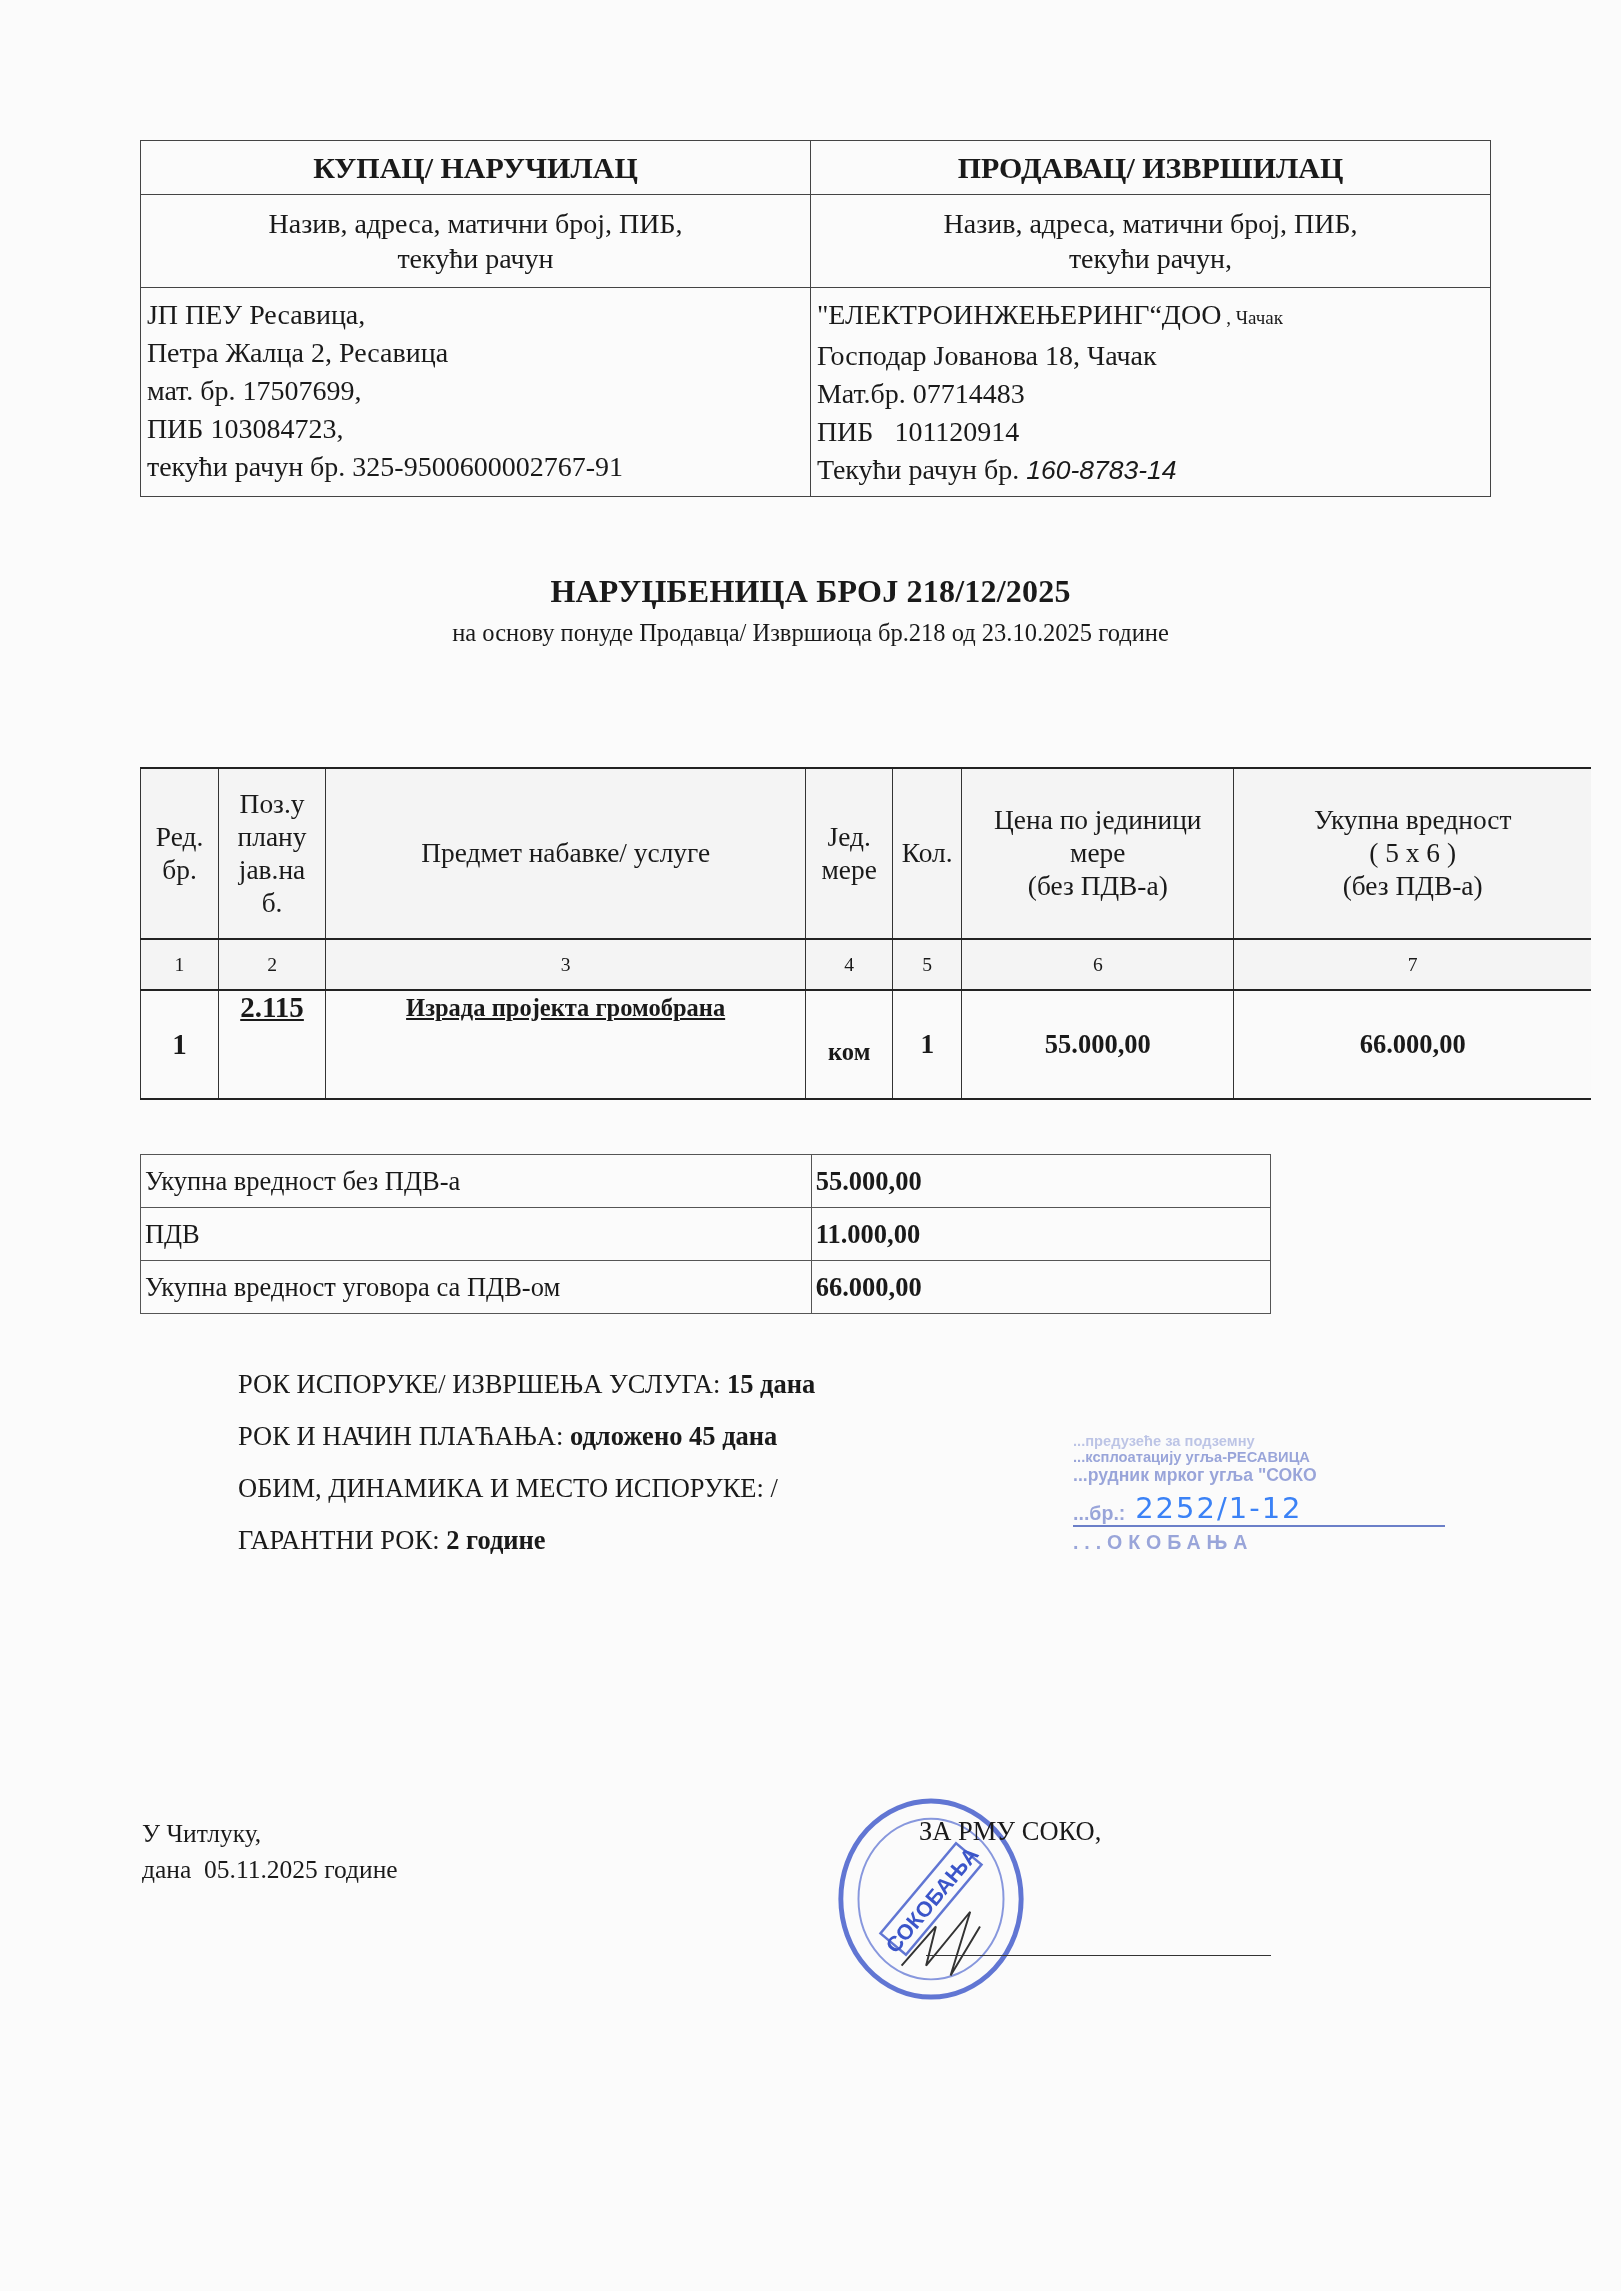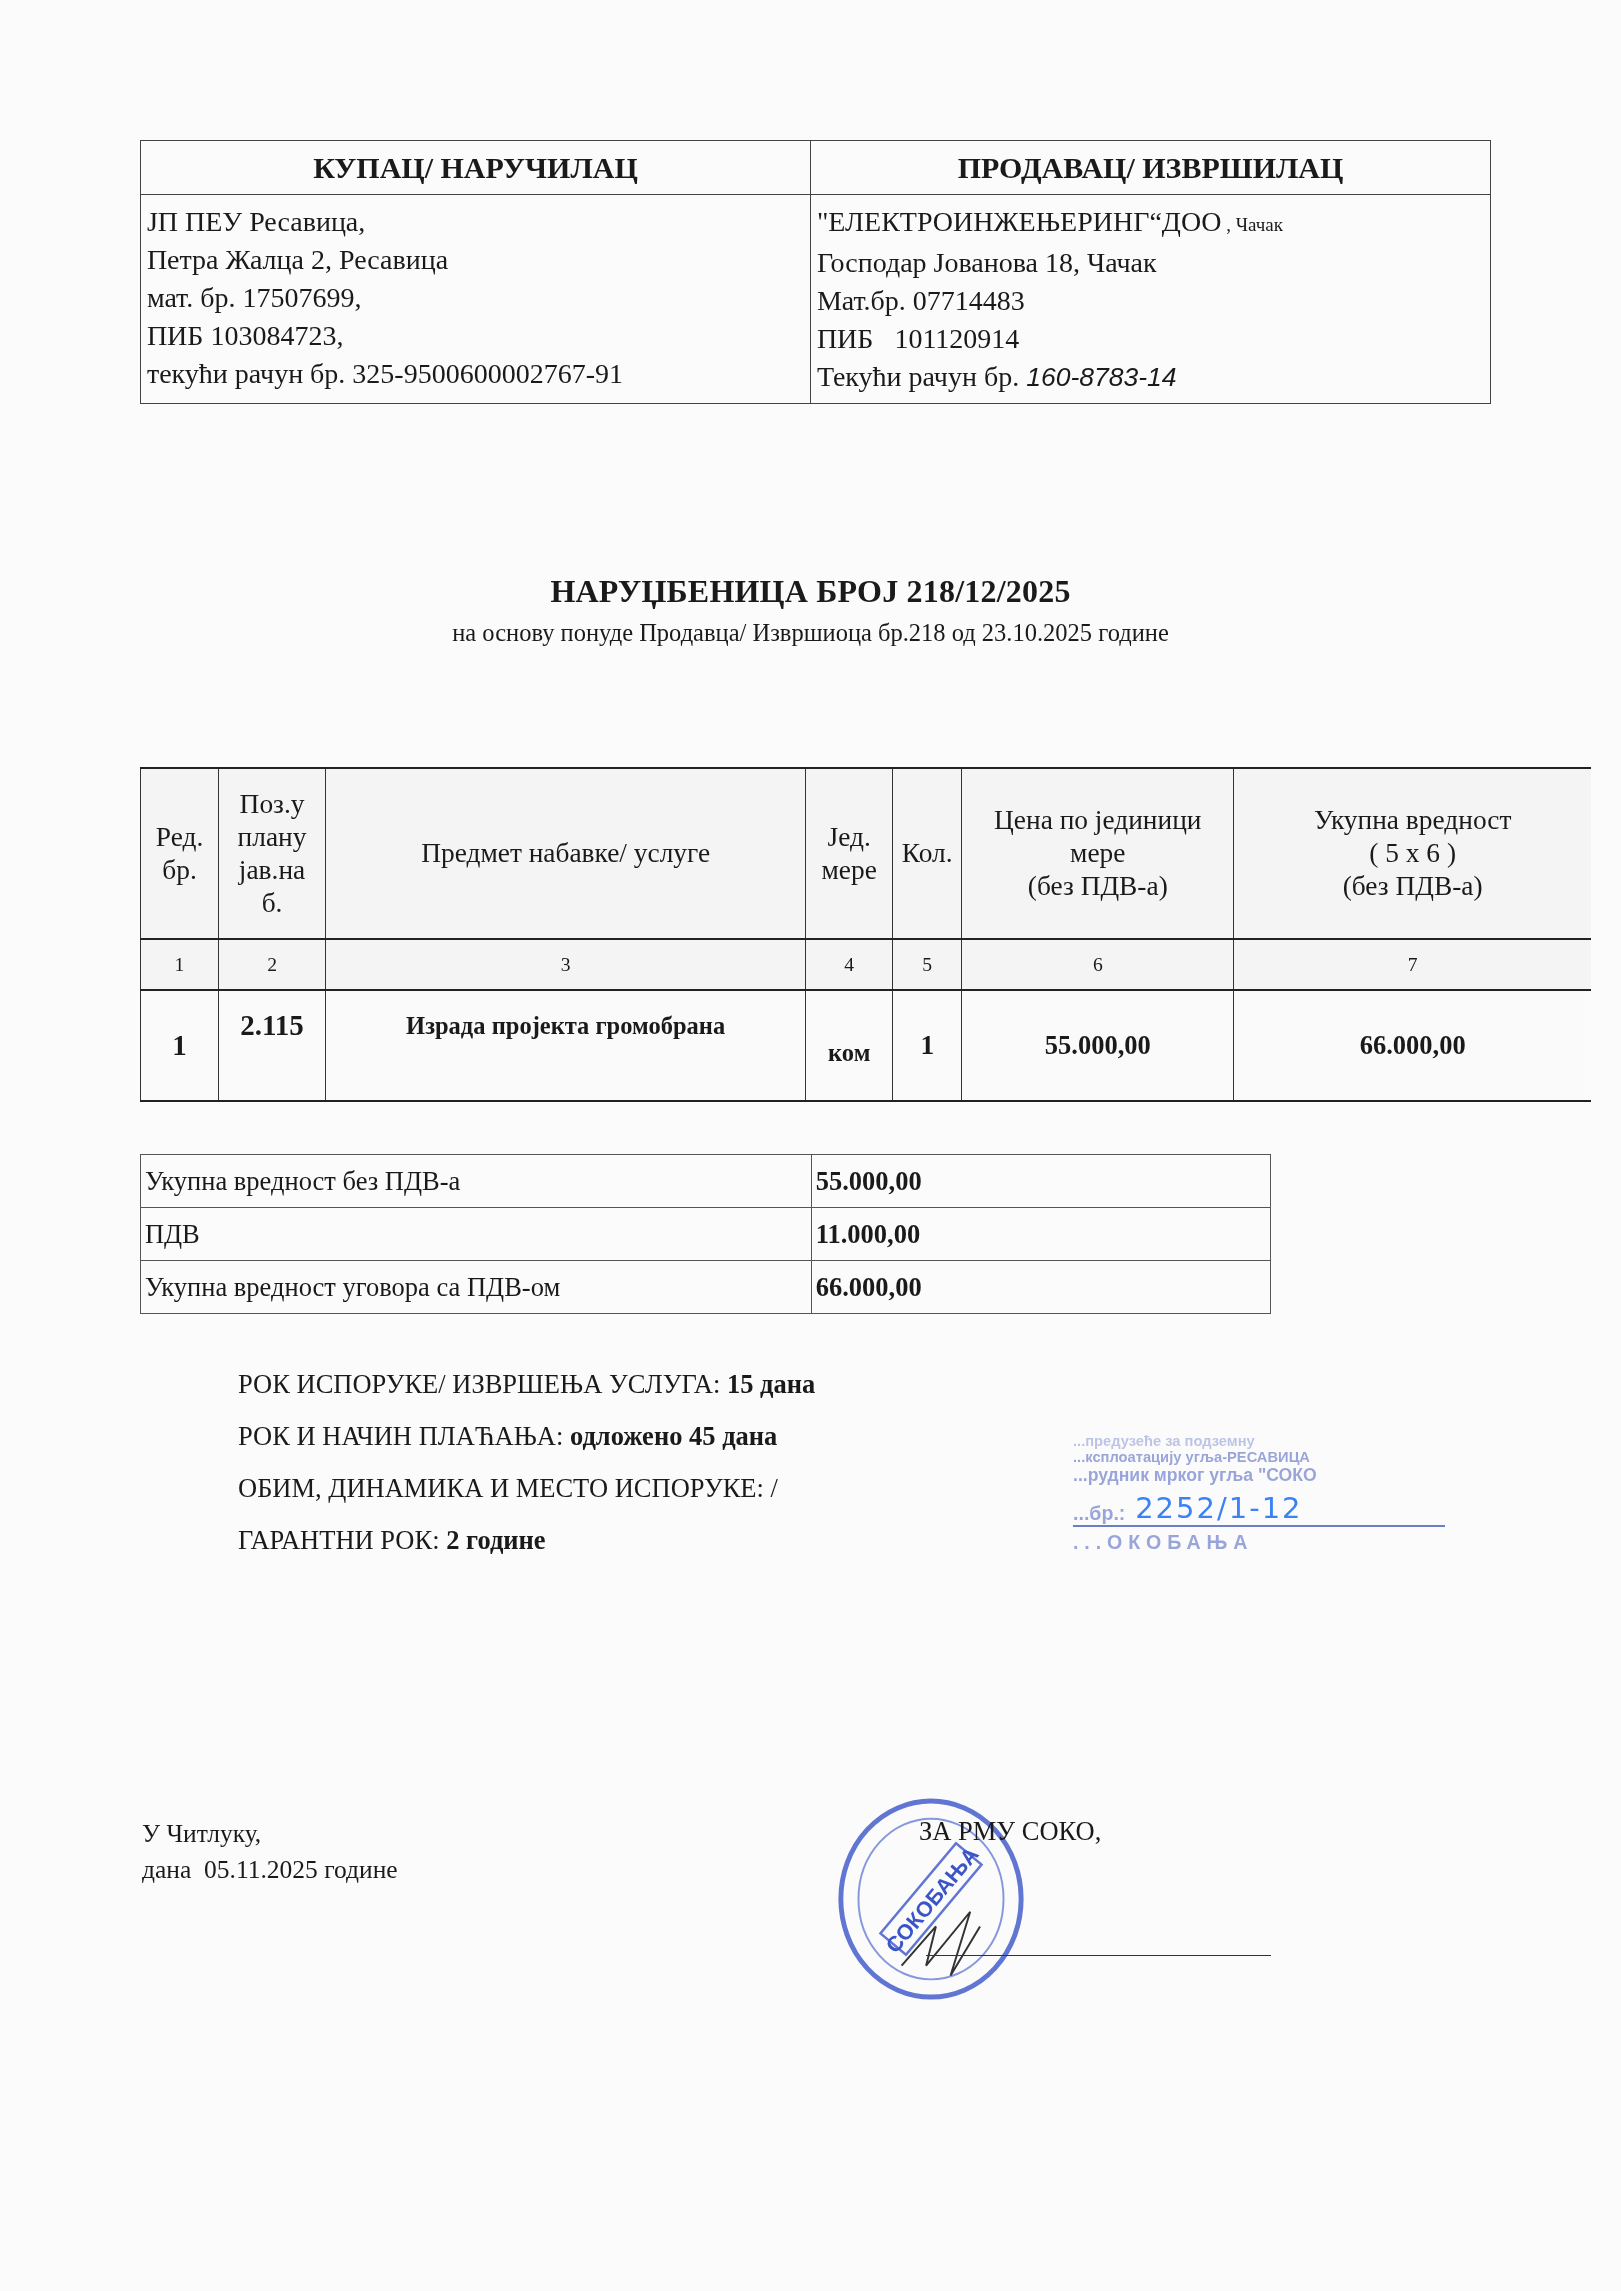--- a/index.html
+++ b/index.html
@@ -37,21 +37,21 @@
   
   .items {
     left: 140px; top: 767px; width: 1451px; font-size: 27.4px;
     background: #f4f4f4;
   }
   .items td { border-left: 1.5px solid #333; border-right: 1.5px solid #333; text-align: center; vertical-align: middle; line-height: 33px; }
   .items tr.head td { height: 167px; border-top: 2.9px solid #222; border-bottom: 2.9px solid #222; }
   .items tr.nums td { height: 47px; font-size: 19.6px; border-bottom: 2.9px solid #222; }
   .items tr.row td { height: 90px; background: #fafafa; border-bottom: 2.9px solid #222; font-weight: bold; }
   .items td.last { border-right: none; }
-  .items tr.row td.top { vertical-align: top; padding-top: 18px; }
+  .items tr.row td.top { vertical-align: top; padding-top: 0; text-decoration: underline; }
 
   
   .totals {
     left: 140px; top: 1154px; width: 1131px; font-size: 26.5px;
   }
   .totals td { border: 1.5px solid #555; height: 52px; padding: 0 3.9px; vertical-align: middle; }
   .totals td.lab { width: 662px; }
   .totals td.val { font-weight: bold; }
 
   
@@ -70,20 +70,30 @@
   .seal { left: 833px; top: 1794px; width: 196px; height: 211px; }
 </style>
 </head>
 <body>
 
 <table class="abs party">
   <tbody>
       <tr class="hdr">
     <td class="w50">КУПАЦ/ НАРУЧИЛАЦ</td>
     <td>ПРОДАВАЦ/ ИЗВРШИЛАЦ</td>
+  </tr>
+  <tr class="sub">
+    <td>
+      <div>Назив,  адреса, матични број, ПИБ,</div>
+      <div>текући рачун</div>
+    </td>
+    <td>
+      <div>Назив,  адреса, матични број, ПИБ,</div>
+      <div>текући рачун,</div>
+    </td>
   </tr>
   <tr class="info">
     <td>
       <div>ЈП ПЕУ Ресавица,</div>
       <div>Петра Жалца 2, Ресавица</div>
       <div>мат. бр. 17507699,</div>
       <div>ПИБ 103084723,</div>
       <div>текући рачун бр. 325-9500600002767-91</div>
     </td>
     <td>

